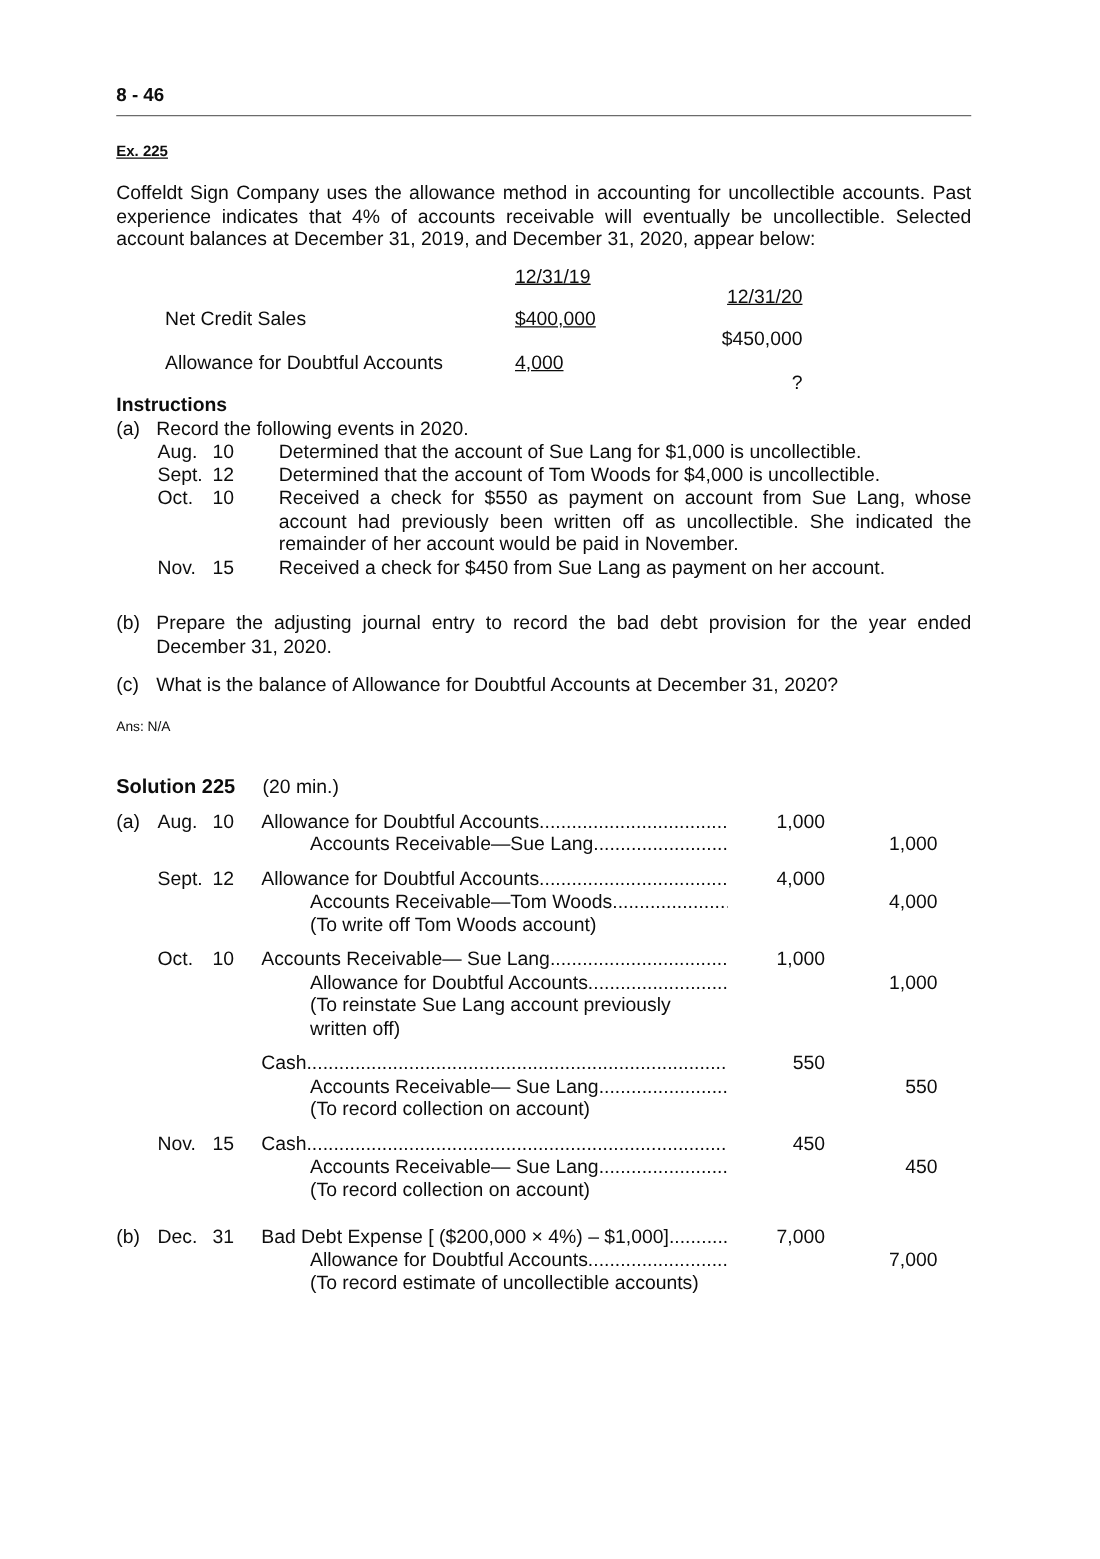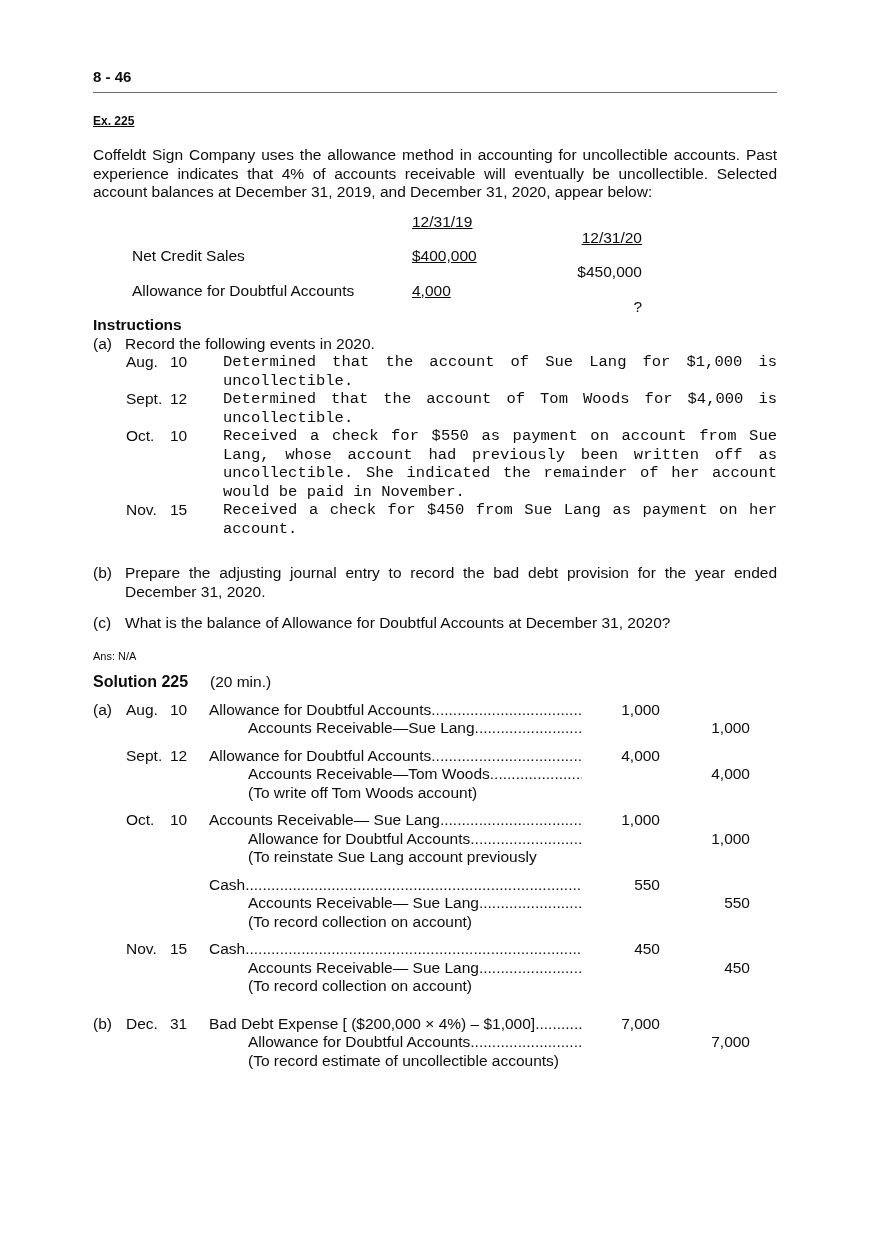--- a/index.html
+++ b/index.html
@@ -31,25 +31,25 @@
   .item-label { width:32px; flex:none; }
   .item-text { flex:1; text-align:justify; }
   .item-b { margin-top:26px; }
   .item-c { margin-top:13px; }
 
   .event-row { display:flex; }
   .ev-indent { width:33px; flex:none; }
   .ev-month { width:44px; flex:none; }
   .ev-day { width:20px; flex:none; }
   .ev-gap { width:33px; flex:none; }
-  .ev-text { flex:1; text-align:justify;font-family:Liberation Mono, monospace; }
+  .ev-text { flex:1; text-align:justify; }
 
   .ans-note { font-size:11px; margin-top:14px; }
 
-  .sol-heading { display:flex; margin-top:8px; }
+  .sol-heading { display:flex; margin-top:30px; }
   .sol-title { font-weight:bold; font-size:16px; width:117px; flex:none; }
 
   
   .journal { margin-top:9px; margin-right:27px; }
   .j-entry { margin-bottom:9px; }
   .j-entry.part-b { margin-top:19px; }
   .j-row { display:flex; }
   .j-part { width:33px; flex:none; }
   .j-month { width:44px; flex:none; }
   .j-day { width:39px; flex:none; }
@@ -205,20 +205,21 @@
         <span class="j-credit">1,000</span>
       </div>
       <div class="j-row">
         <span class="j-spacer"></span>
         <span class="j-note">(To reinstate Sue Lang account previously</span>
         <span class="j-debit"></span>
         <span class="j-credit"></span>
       </div>
       <div class="j-row">
         <span class="j-spacer"></span>
+        <span class="j-note">written off)</span>
         <span class="j-debit"></span>
         <span class="j-credit"></span>
       </div>
     </div>
 
     <div class="j-entry">
       <div class="j-row">
         <span class="j-part"></span>
         <span class="j-month"></span>
         <span class="j-day"></span>

